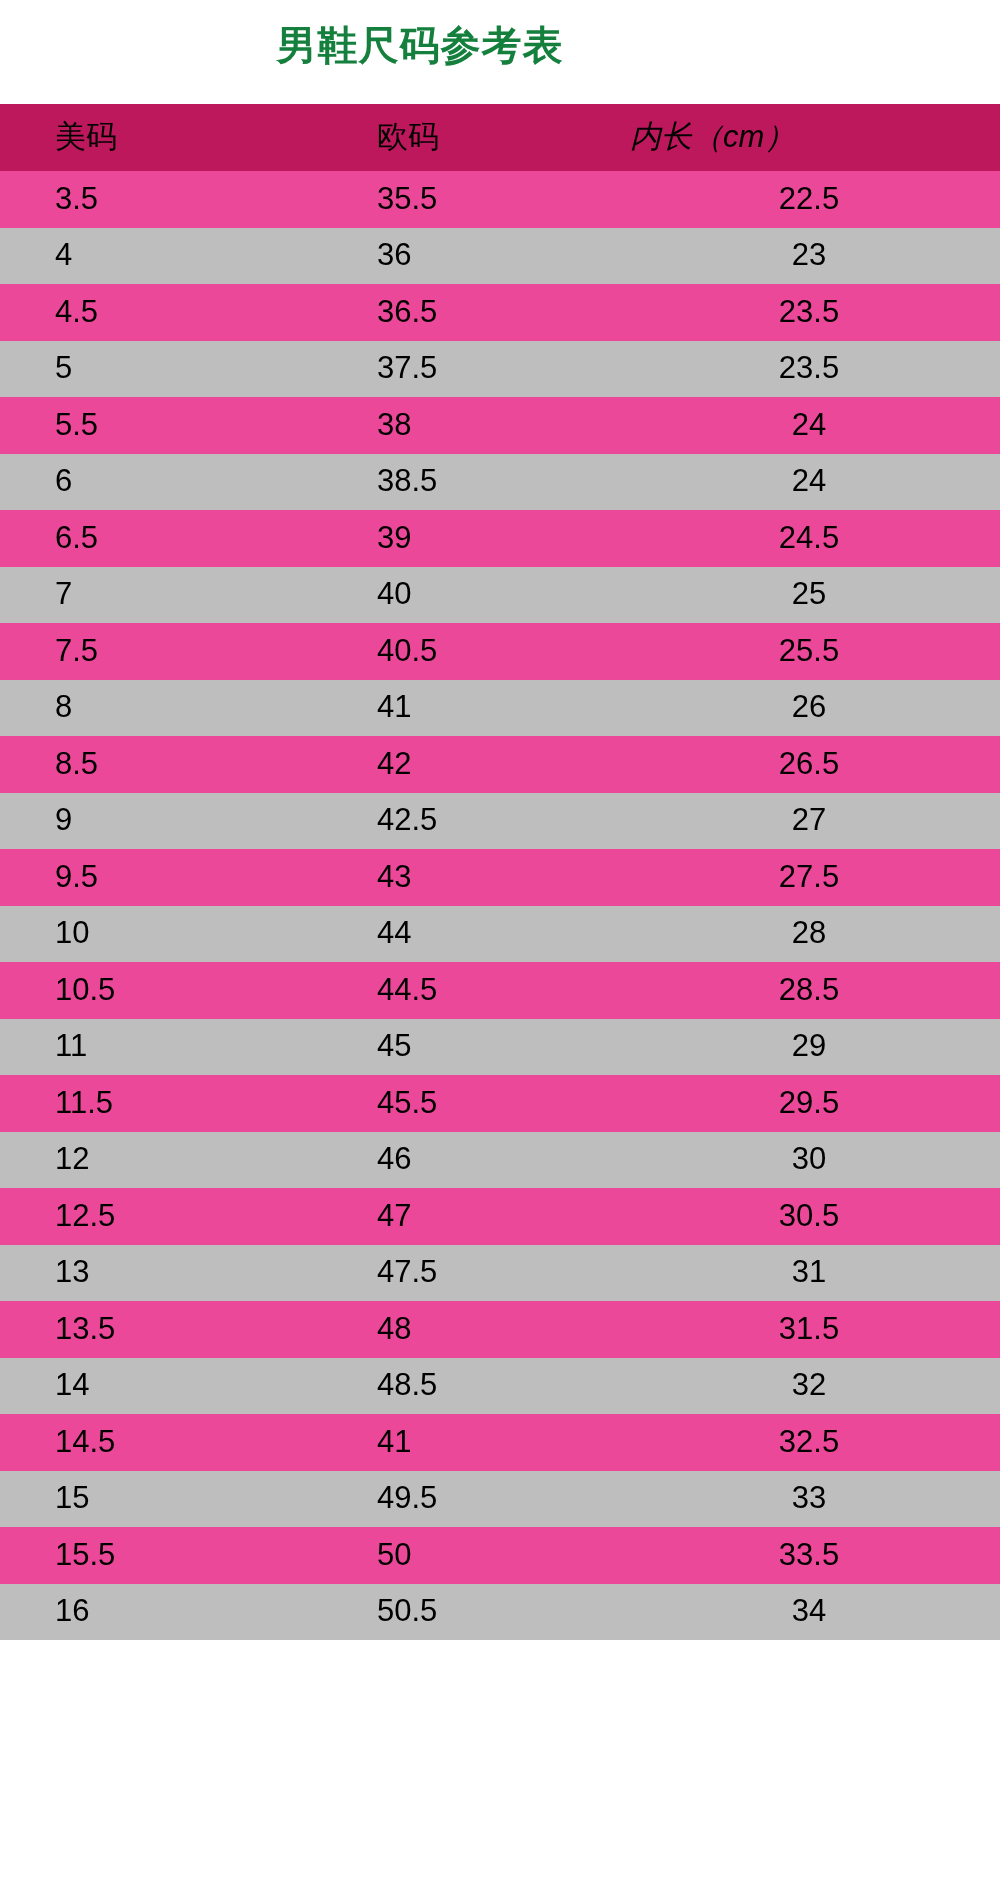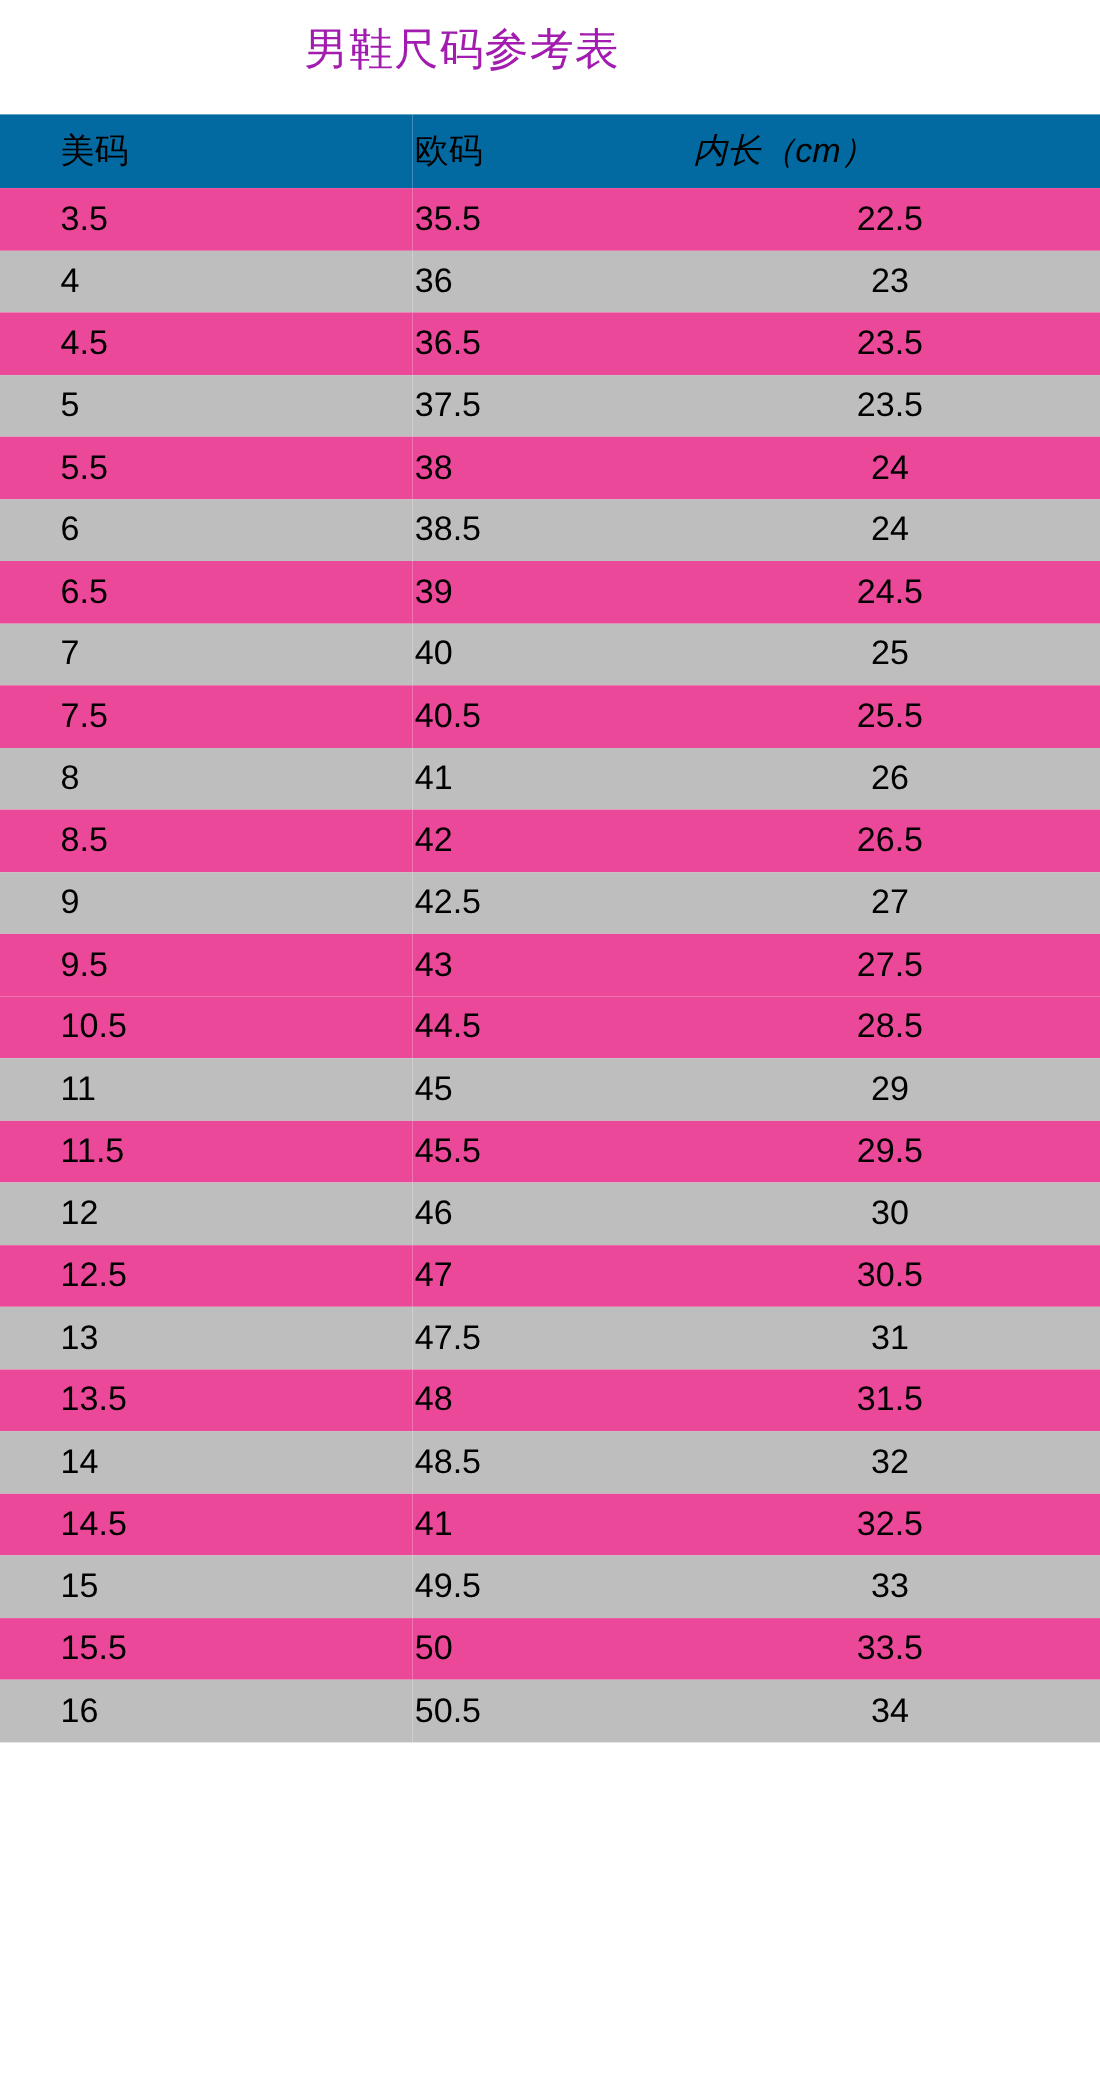--- a/index.html
+++ b/index.html
@@ -23,23 +23,23 @@
 
   
   .title {
     position: absolute;
     left: 0;
     top: 18px;
     width: 840px;
     text-align: center;
     font-size: 40px;
     line-height: 54px;
-    font-weight: 400;
+    font-weight: 700;
     letter-spacing: 1px;
-    color: #a21caf;
+    color: #15803d;
     white-space: nowrap;
   }
 
   
   .size-table {
     position: absolute;
     left: 0;
     top: 104px;
     width: 1000px;
     border-collapse: collapse;
@@ -57,21 +57,21 @@
     margin: 0;
     border: 0;
     font-weight: 400;
     vertical-align: middle;
     line-height: 1.05;
     white-space: nowrap;
   }
 
   
   .size-table thead tr { height: 67px; }
-  .size-table thead th { background: #0369a1; font-size: 31px; }
+  .size-table thead th { background: #be185d; font-size: 31px; }
   th.h-us  { text-align: left;  padding-left: 55px; }
   th.h-eu  { text-align: left;  padding-left: 2px; }
   th.h-len { text-align: left; padding-right: 20px; font-style: italic; }
 
   
   .size-table tbody td { font-size: 31px; }
   .size-table tbody tr.shade { background: #bebebe; }
   .size-table tbody tr.plain { background: #ec4899; }
 
   td.d-us  { text-align: left;  padding-left: 55px; }
@@ -157,20 +157,25 @@
         <tr class="shade">
           <td class="d-us">9</td>
           <td class="d-eu">42.5</td>
           <td class="d-len">27</td>
         </tr>
         <tr class="plain">
           <td class="d-us">9.5</td>
           <td class="d-eu">43</td>
           <td class="d-len">27.5</td>
         </tr>
+        <tr class="shade">
+          <td class="d-us">10</td>
+          <td class="d-eu">44</td>
+          <td class="d-len">28</td>
+        </tr>
         <tr class="plain">
           <td class="d-us">10.5</td>
           <td class="d-eu">44.5</td>
           <td class="d-len">28.5</td>
         </tr>
         <tr class="shade">
           <td class="d-us">11</td>
           <td class="d-eu">45</td>
           <td class="d-len">29</td>
         </tr>

